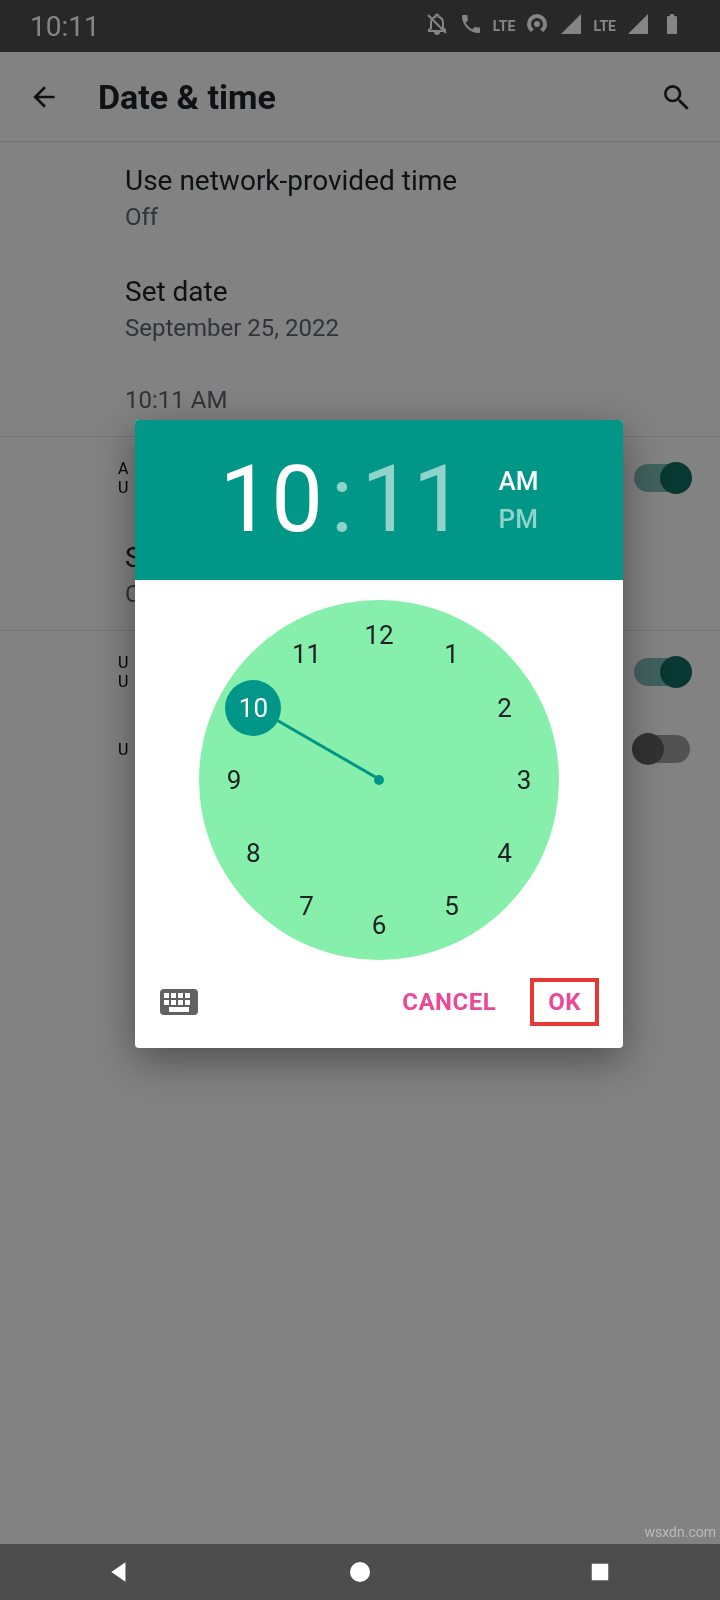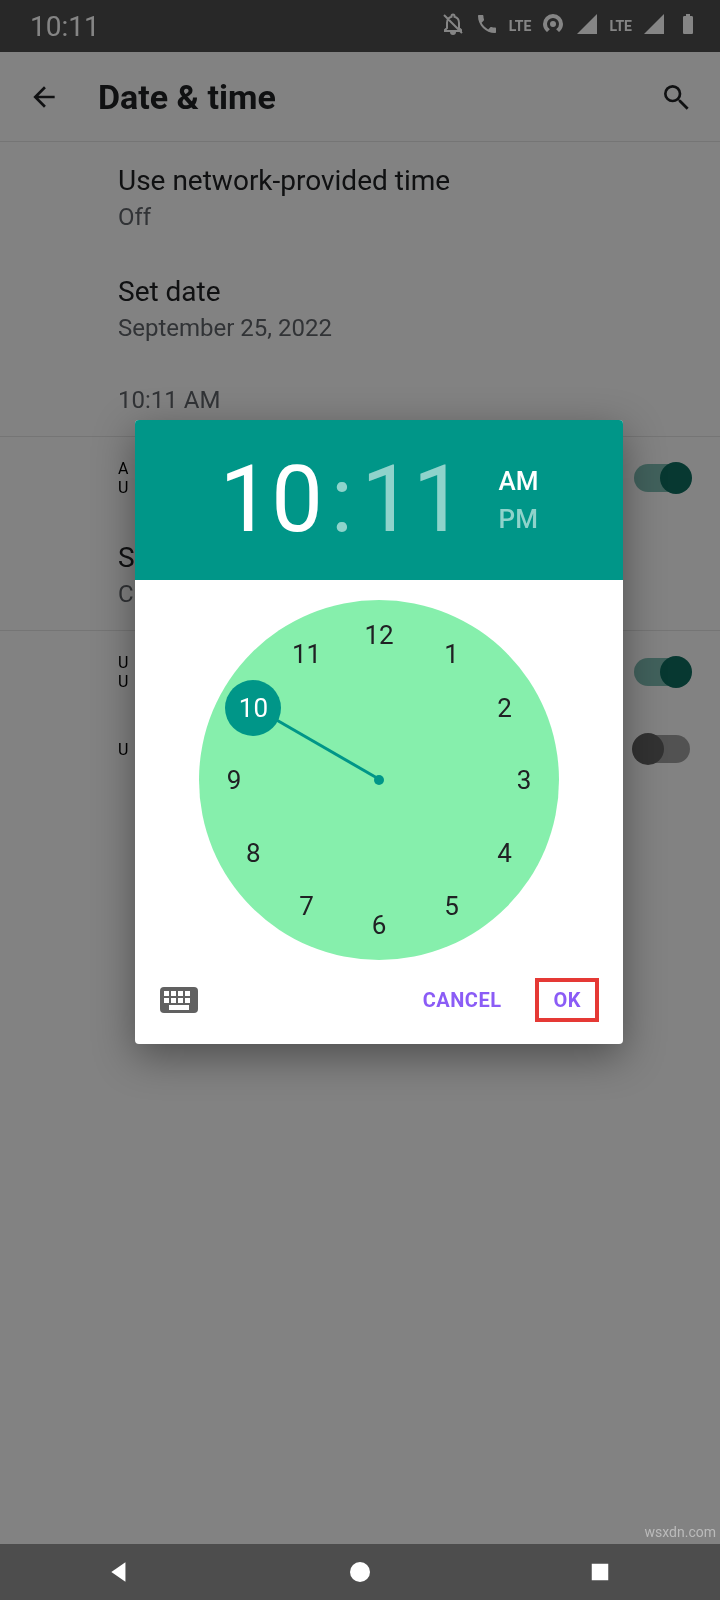--- a/index.html
+++ b/index.html
@@ -11,38 +11,38 @@
     position: relative;
     overflow: hidden;
   }
   .statusbar {
     height: 52px;
     background: #4d4d4d;
     color: #fff;
     display: flex;
     align-items: center;
     justify-content: space-between;
-    padding: 0 20px 0 30px;
+    padding: 0 36px 0 30px;
   }
   .statusbar .time { font-size: 28px; font-weight: 400; }
   .statusbar .icons { display: flex; gap: 10px; align-items: center; font-size: 22px; }
   .statusbar svg { width: 24px; height: 24px; fill: #fff; }
   .appbar {
     height: 90px;
     display: flex;
     align-items: center;
     padding: 0 20px;
     border-bottom: 1px solid #e0e0e0;
     background: #fafafa;
   }
   .appbar .back { width: 48px; height: 48px; display:flex; align-items:center; justify-content:center; }
   .appbar .title { font-size: 34px; font-weight: 700; color: #202124; margin-left: 30px; flex: 1; }
   .appbar .search { width: 48px; height: 48px; display:flex; align-items:center; justify-content:center; }
   .content { padding-left: 118px; padding-right: 30px; }
-  .item { padding: 22px 0; }
+  .item { padding: 22px 0; margin-left: 7px; }
   .item .primary { font-size: 28px; color: #202124; margin-bottom: 6px; }
   .item .secondary { font-size: 24px; color: #5f6368; }
   .divider { height: 1px; background: #e0e0e0; margin-left: -118px; margin-right: -30px; }
   .toggle-row { display:flex; align-items:center; justify-content:space-between; padding: 22px 0; }
   .toggle-row .labels { flex:1; }
   .switch { width: 56px; height: 28px; border-radius: 14px; position: relative; }
   .switch.on { background: #7dbbb0; }
   .switch.on::after { content:""; position:absolute; right:-2px; top:-2px; width:32px; height:32px; border-radius:50%; background:#0f6b5f; }
   .switch.off { background: #9e9e9e; }
   .switch.off::after { content:""; position:absolute; left:-2px; top:-2px; width:32px; height:32px; border-radius:50%; background:#616161; }
@@ -95,21 +95,21 @@
   .clockface .sel {
     position:absolute; width:56px; height:56px; border-radius:50%; background:#009688; color:#fff;
     display:flex; align-items:center; justify-content:center; font-size:26px; transform:translate(-50%,-50%);
   }
   .dialog-actions {
     display:flex; align-items:center; padding: 18px 24px 22px 24px;
   }
   .keyboard-btn { width:40px; height:30px; display:flex; align-items:center; justify-content:center; }
   .keyboard-btn svg { width:40px; height:30px; fill:#616161; }
   .dialog-actions .spacer { flex:1; }
-  .txtbtn { font-size: 20px; font-weight:700; color:#8b5cf6; padding: 10px 16px; letter-spacing:0.5px; }
+  .txtbtn { font-size: 24px; font-weight:700; color:#ec4899; padding: 10px 16px; letter-spacing:0.5px; }
   .ok-highlight { border: 4px solid #e53935; padding: 6px 14px; margin-left: 18px; }
 
   .navbar {
     position:absolute; bottom:0; left:0; right:0; height:56px; background:#4d4d4d;
     display:flex; align-items:center; justify-content:space-around;
   }
   .navbar .navbtn { width:48px; height:48px; display:flex; align-items:center; justify-content:center; }
   .navbar svg { fill:#fff; }
 
   .watermark {

